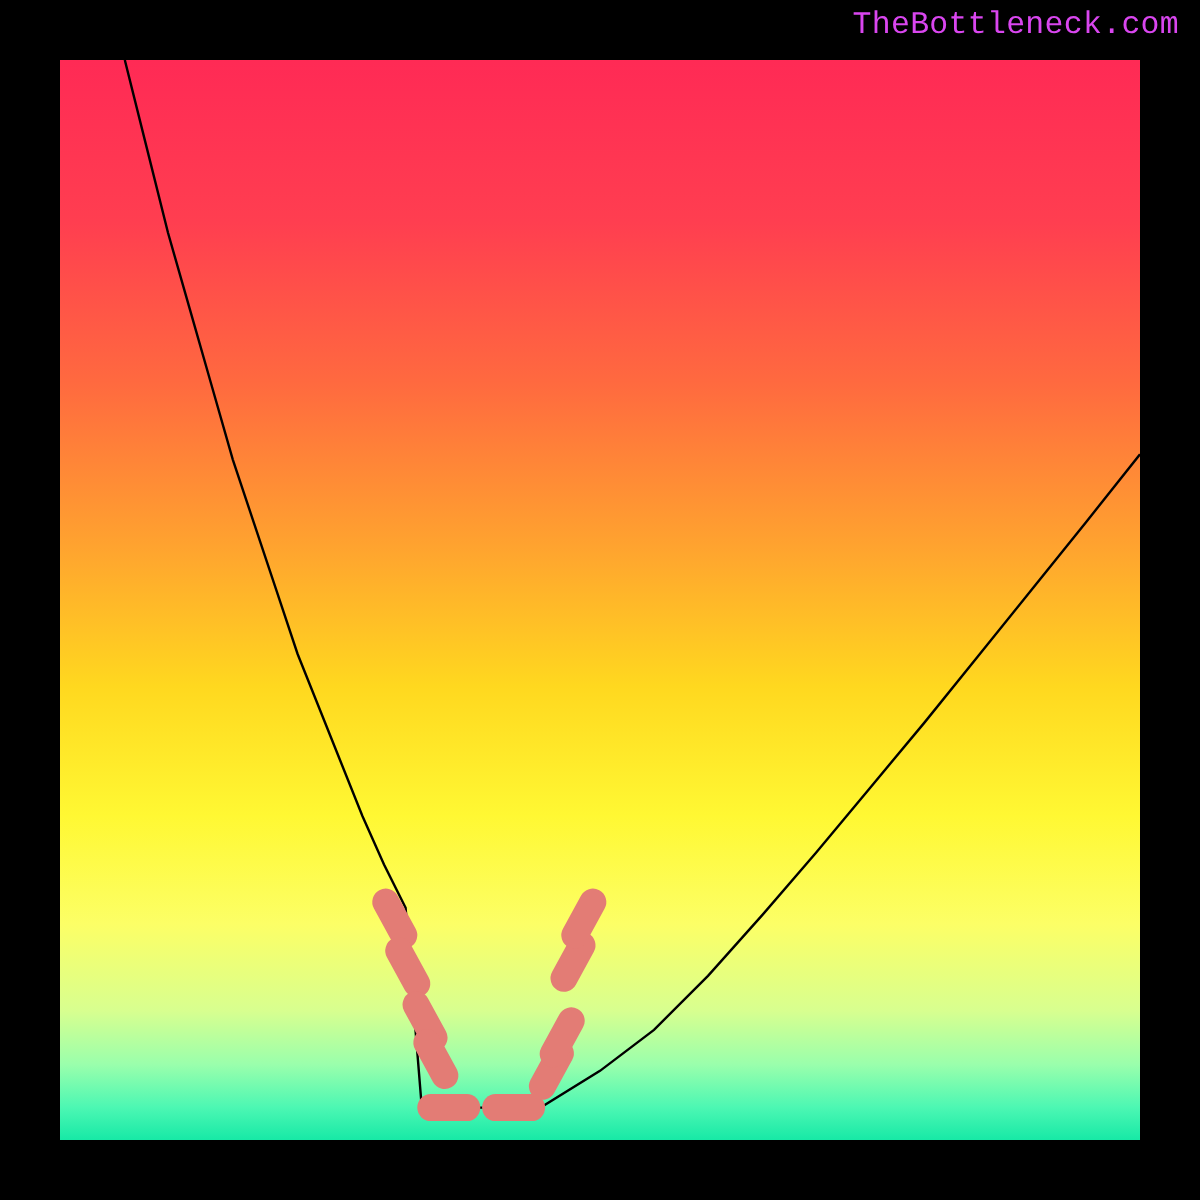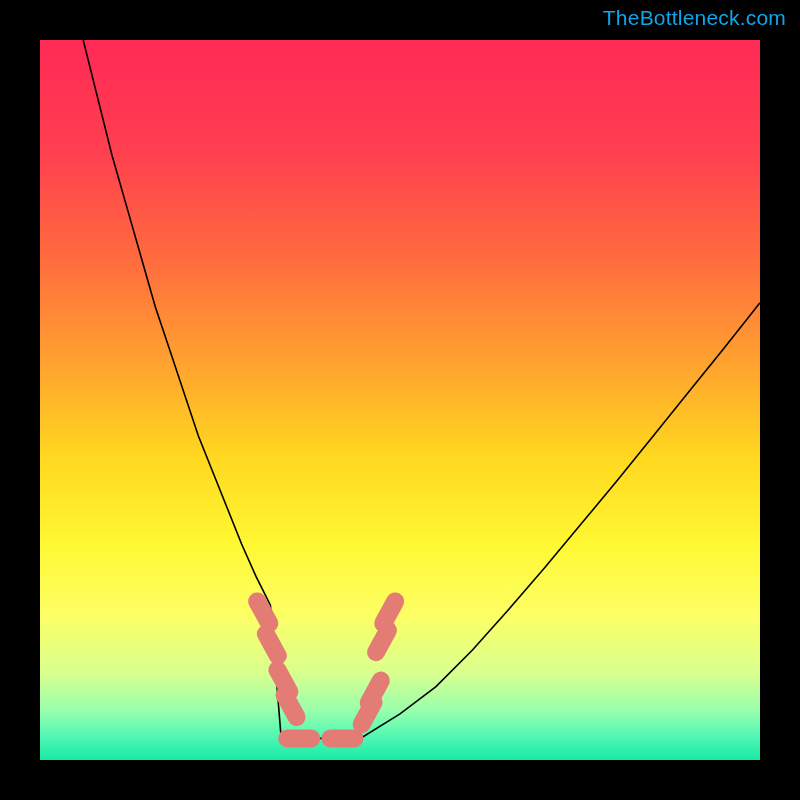--- a/index.html
+++ b/index.html
@@ -16,26 +16,27 @@
     top: 0;
     left: 0;
     width: 800px;
     height: 800px;
     background: #000;
   }
   .watermark {
     position: absolute;
     top: 6px;
     right: 14px;
-    color: #0ea5e9;
+    color: #d946ef;
     font-size: 21px;
     font-weight: 500;
     letter-spacing: 0.2px;
     z-index: 50;
     user-select: none;
+    font-family: Liberation Mono, monospace;
   }
   .plot {
     position: absolute;
     left: 40px;
     top: 40px;
     width: 720px;
     height: 720px;
     z-index: 10;
   }
 </style>

